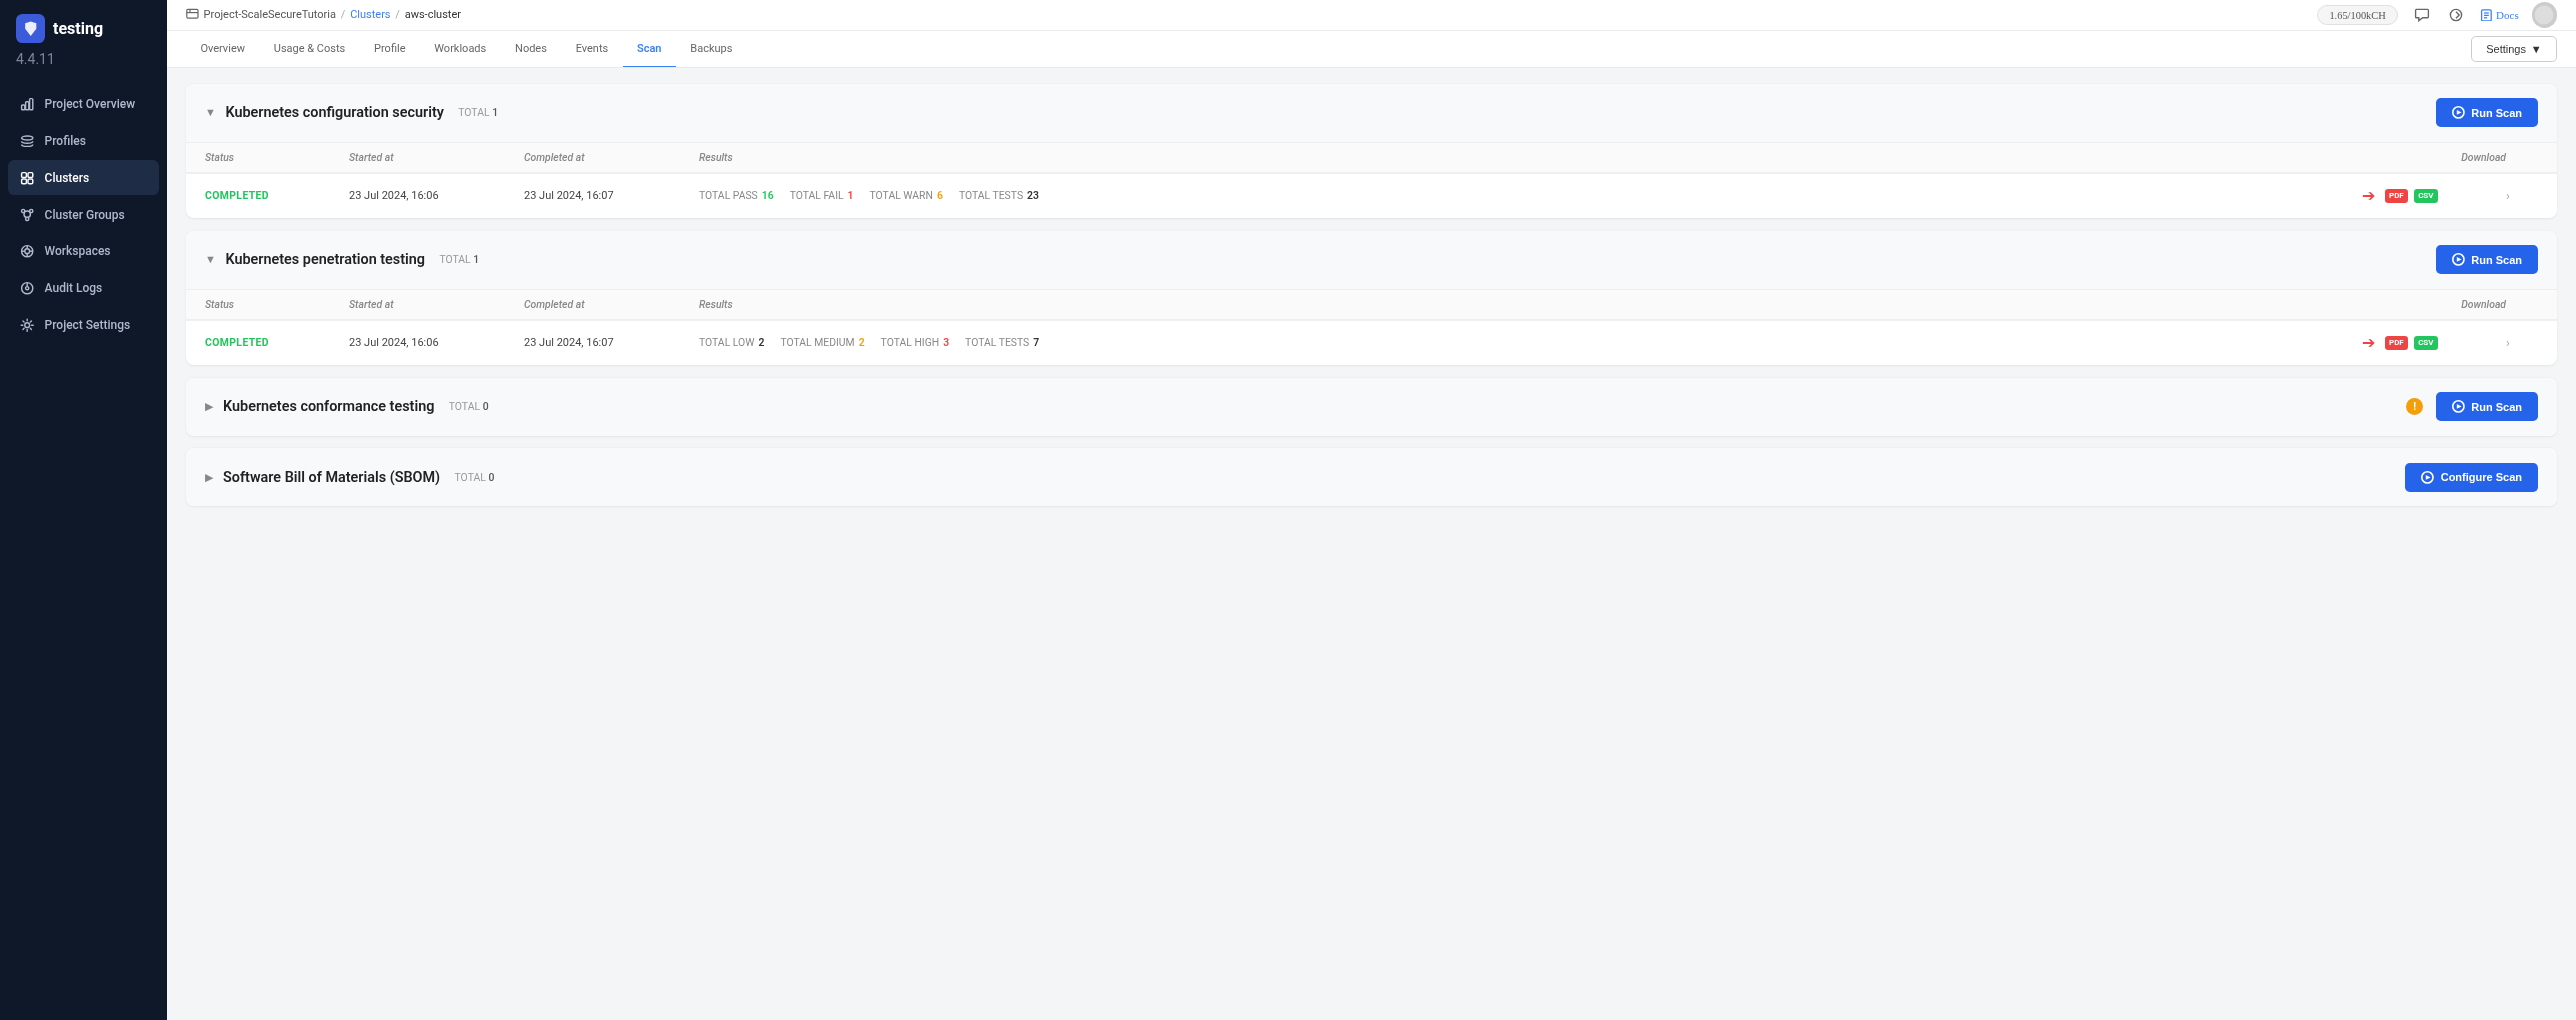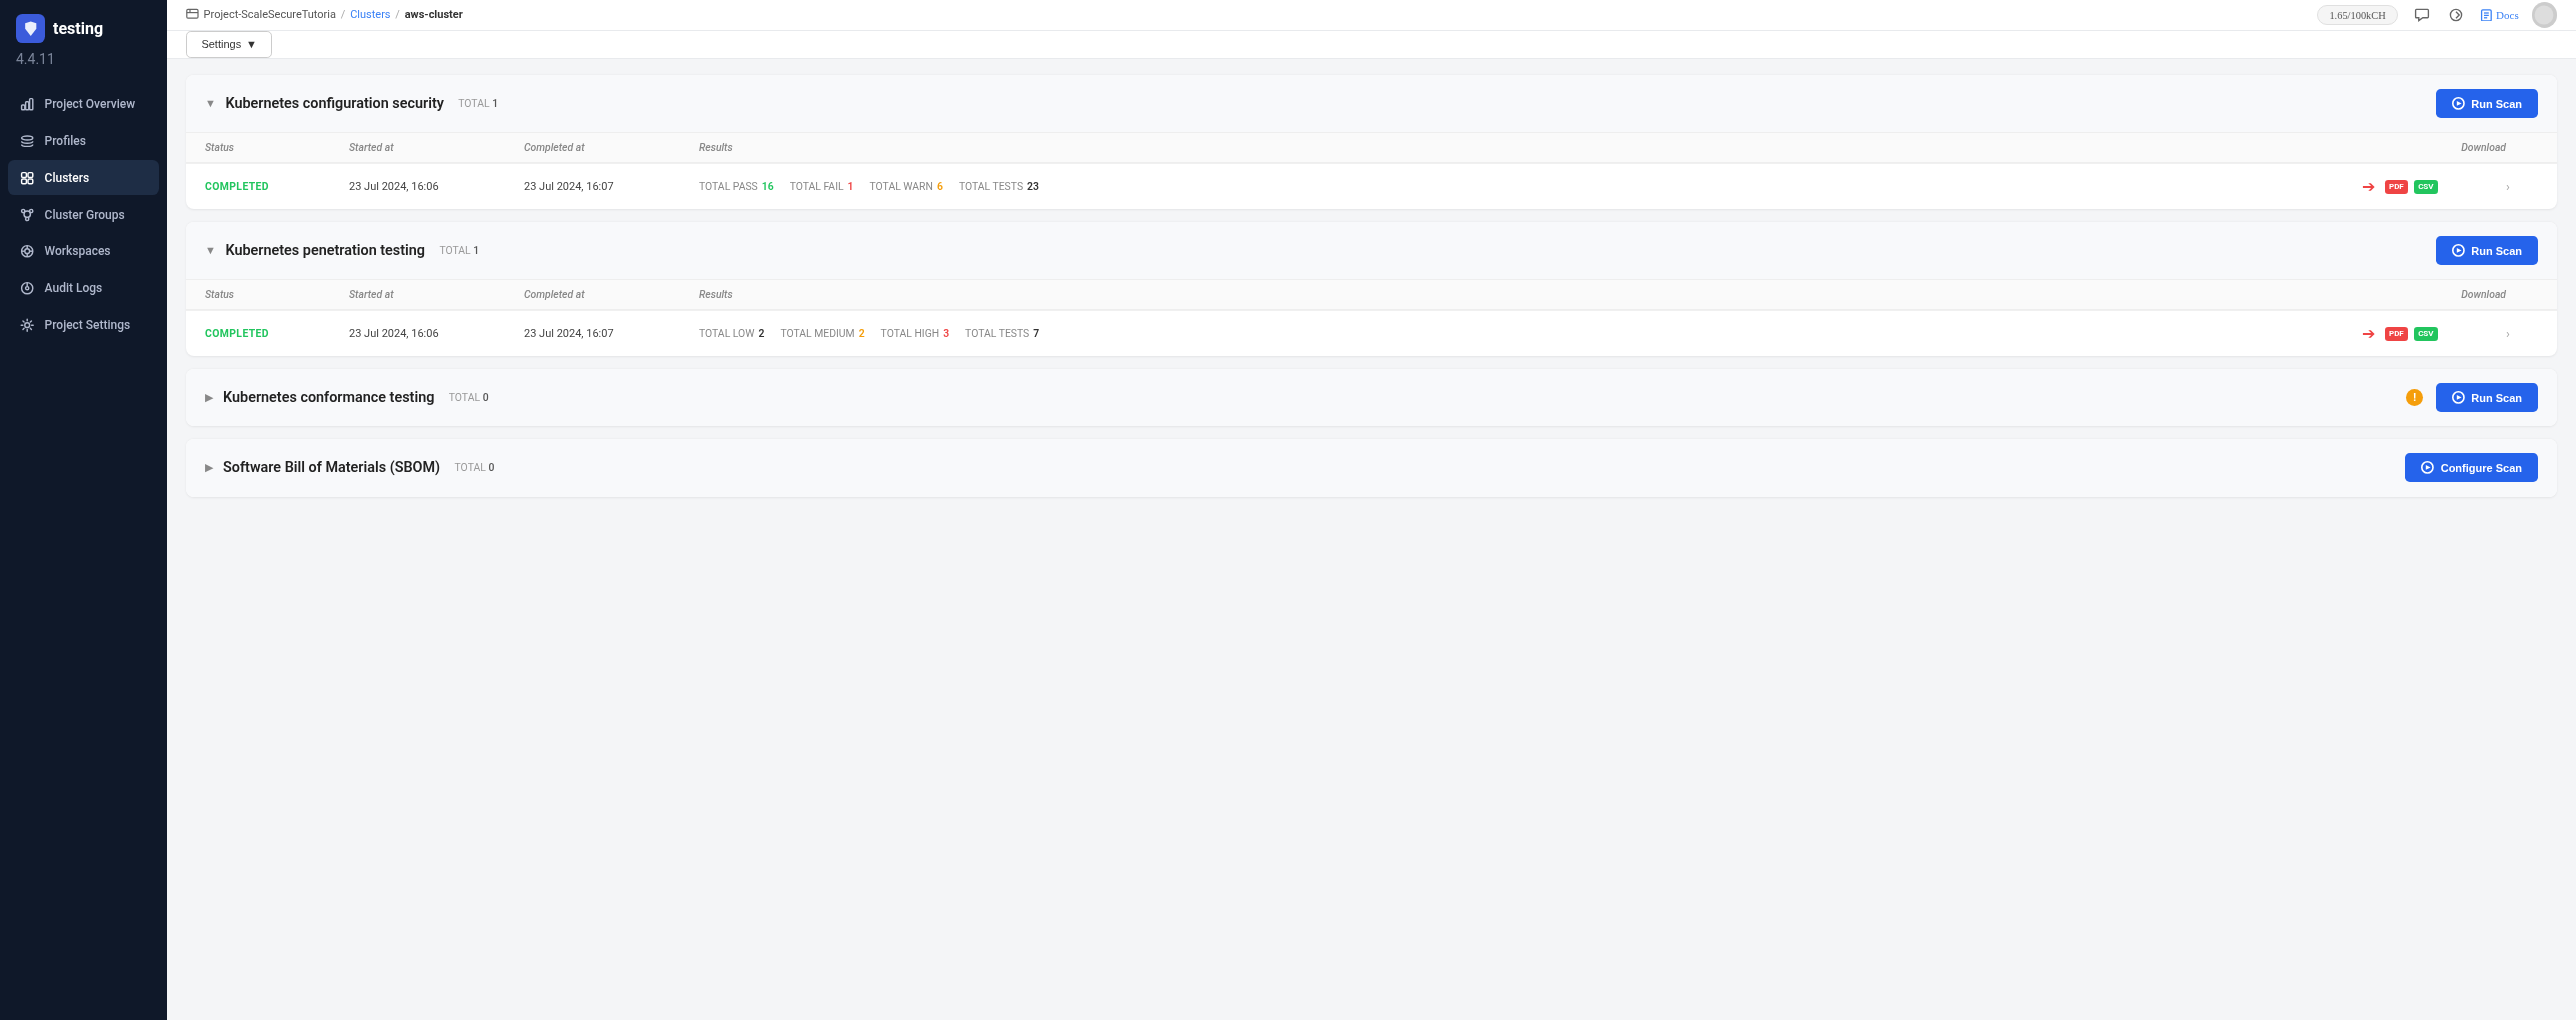--- a/index.html
+++ b/index.html
@@ -94,21 +94,21 @@
     }
     .breadcrumb {
       display: flex;
       align-items: center;
       gap: 4.8px;
       font-size: 11px;
       color: #555;
     }
     .breadcrumb-sep { color: #aaa; }
     .breadcrumb-link { color: #3b82f6; cursor: pointer; }
-    .breadcrumb-current { color: #333; font-weight: 700; }
+    .breadcrumb-current { color: #333; font-weight: 400; }
     .topbar-right {
       display: flex;
       align-items: center;
       gap: 12.8px;
       font-family: Liberation Serif, serif;
     }
     .usage-badge {
       background: #f5f5f5;
       border: 0.8px solid #e0e0e0;
       border-radius: 16px;
@@ -506,20 +506,30 @@
       <div class="user-avatar">
         <svg width="22" height="22" viewBox="0 0 28 28">
           <rect width="28" height="28" fill="#ccc" rx="14"></rect>
           <rect x="2" y="2" width="24" height="24" rx="12" fill="#ddd"></rect>
         </svg>
       </div>
     </div>
   </div>
 
   <div class="tabs-bar">
+    <div class="tabs">
+      <div class="tab">Overview</div>
+      <div class="tab">Usage &amp; Costs</div>
+      <div class="tab">Profile</div>
+      <div class="tab">Workloads</div>
+      <div class="tab">Nodes</div>
+      <div class="tab">Events</div>
+      <div class="tab active">Scan</div>
+      <div class="tab">Backups</div>
+    </div>
     <button class="settings-btn">
       <span>Settings</span>
       <span>▼</span>
     </button>
   </div>
 
   <div class="content">
 
     <div class="scan-section">
       <div class="scan-header">

